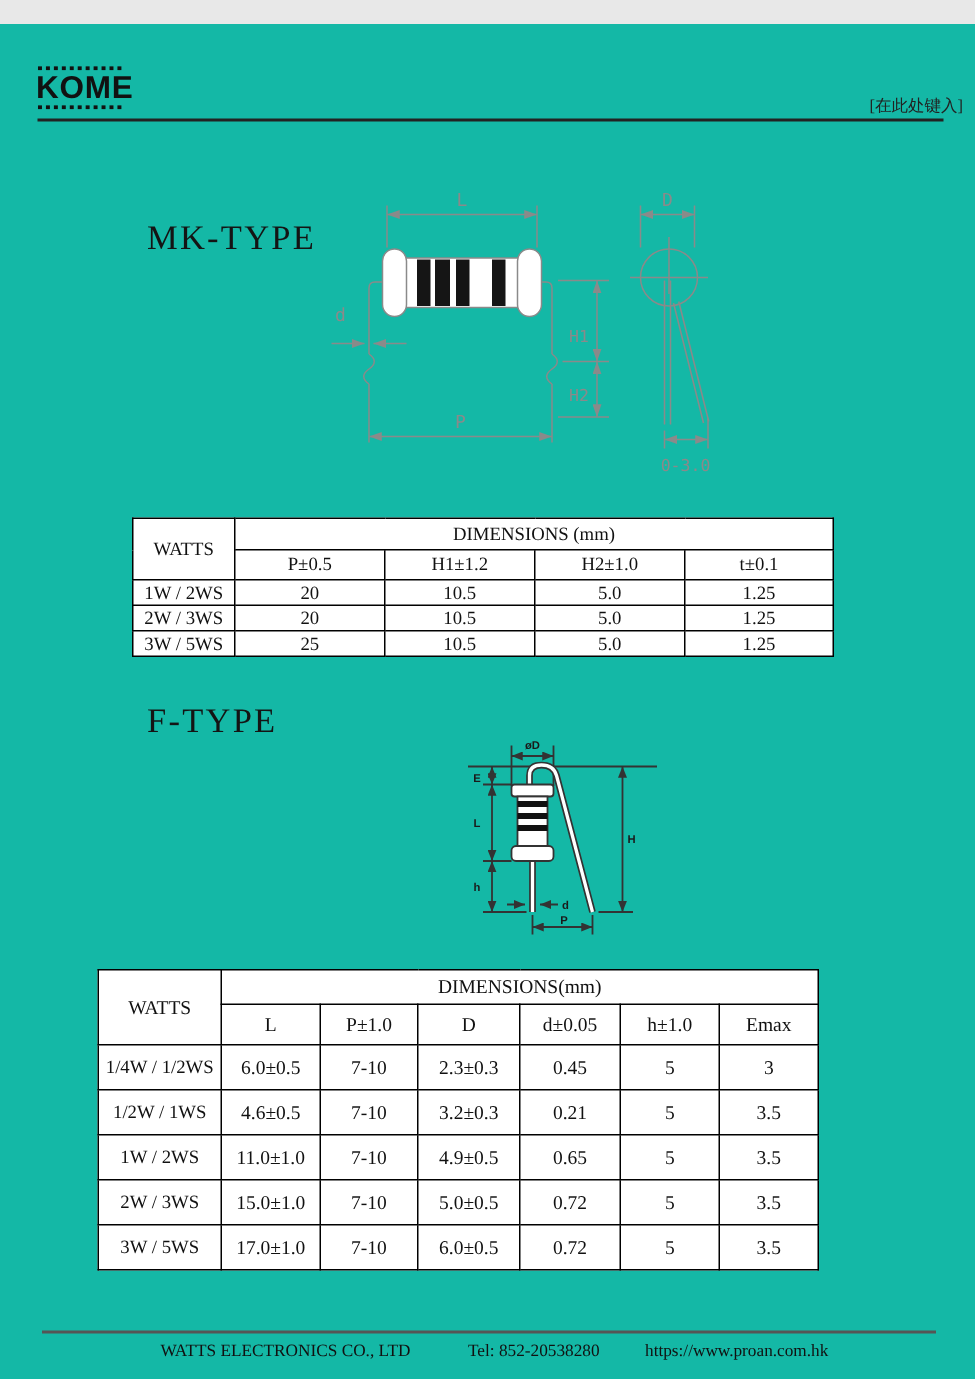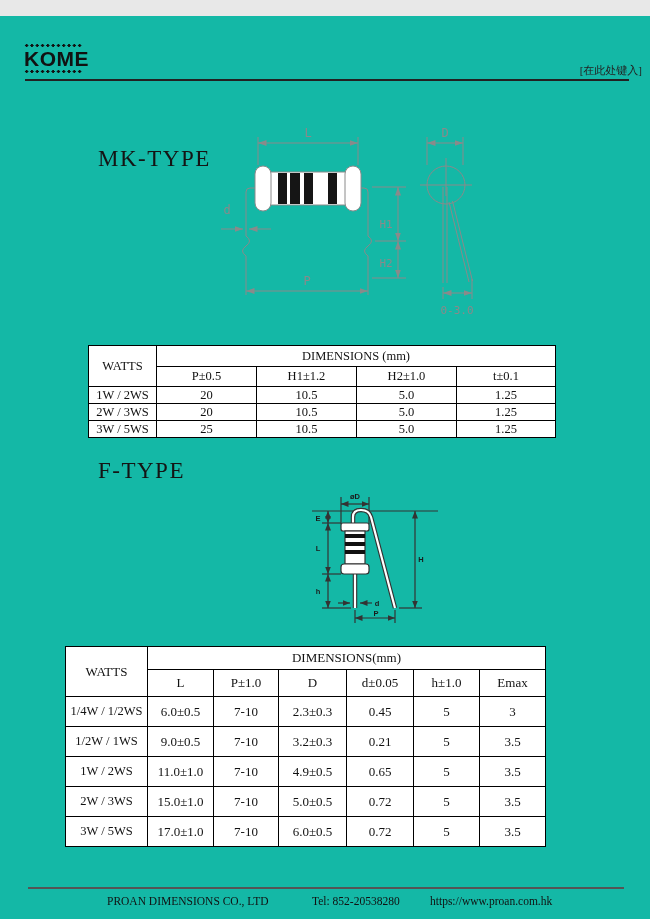--- a/index.html
+++ b/index.html
@@ -15,21 +15,21 @@
     background-image:radial-gradient(circle,#111 1.5px,transparent 1.6px);
     background-size:5.3px 5px; background-repeat:repeat-x; }
   .logo-text { font-family:"Liberation Sans",sans-serif; font-weight:800;
     font-size:21px; line-height:21px; letter-spacing:0.5px; color:#111; }
   .header-rule { position:absolute; left:25px; right:21px; top:63px;
     border-top:2px solid #222; }
   .typing-ph { position:absolute; right:8px; top:47px; font-size:11px; color:#222; }
   
   .section-title { position:absolute; font-size:23px; letter-spacing:1.5px; color:#141414; }
   #mk-title { left:98px; top:130px; }
-  #f-title  { left:98px; top:442px; }
+  #f-title  { left:98px; top:452px; }
   
   .drawing { position:absolute; }
   #mk-drawing { left:215px; top:105px; }
   #f-drawing  { left:298px; top:468px; }
   .cadtext { font-family:"DejaVu Sans Mono",monospace; fill:#8a8a8a; }
   .ftext { font-family:"Liberation Sans",sans-serif; font-weight:bold; fill:#1a1a1a; }
   
   table { border-collapse:collapse; position:absolute; table-layout:fixed;
     background:#fff; }
   td { border:1.2px solid #000; text-align:center; vertical-align:middle;
@@ -260,21 +260,21 @@
       <td class="watts">1/4W / 1/2WS</td>
       <td>6.0±0.5</td>
       <td>7-10</td>
       <td>2.3±0.3</td>
       <td>0.45</td>
       <td>5</td>
       <td>3</td>
     </tr>
     <tr class="dr">
       <td class="watts">1/2W / 1WS</td>
-      <td>9.0±0.5</td>
+      <td>4.6±0.5</td>
       <td>7-10</td>
       <td>3.2±0.3</td>
       <td>0.21</td>
       <td>5</td>
       <td>3.5</td>
     </tr>
     <tr class="dr">
       <td class="watts">1W / 2WS</td>
       <td>11.0±1.0</td>
       <td>7-10</td>
@@ -298,17 +298,17 @@
       <td>7-10</td>
       <td>6.0±0.5</td>
       <td>0.72</td>
       <td>5</td>
       <td>3.5</td>
     </tr>
   </tbody>
     </table>
 
   <div class="footer-rule"></div>
-  <div class="footer-text" id="footer-company">PROAN DIMENSIONS CO., LTD</div>
+  <div class="footer-text" id="footer-company">WATTS ELECTRONICS CO., LTD</div>
   <div class="footer-text" id="footer-tel">Tel: 852-20538280</div>
   <div class="footer-text" id="footer-site">https://www.proan.com.hk</div>
 
 </div>
 
 </body></html>

